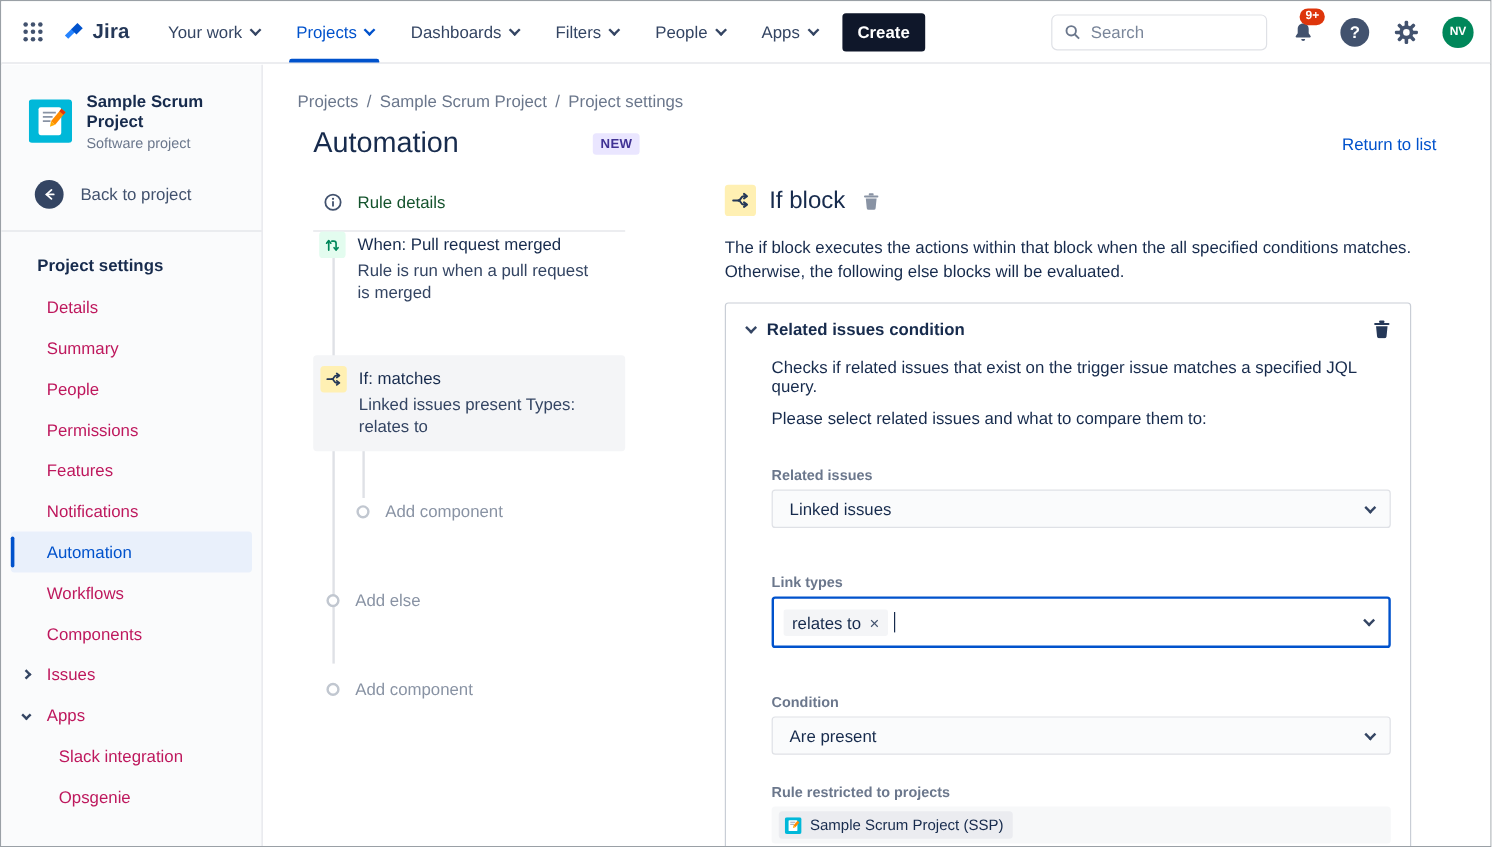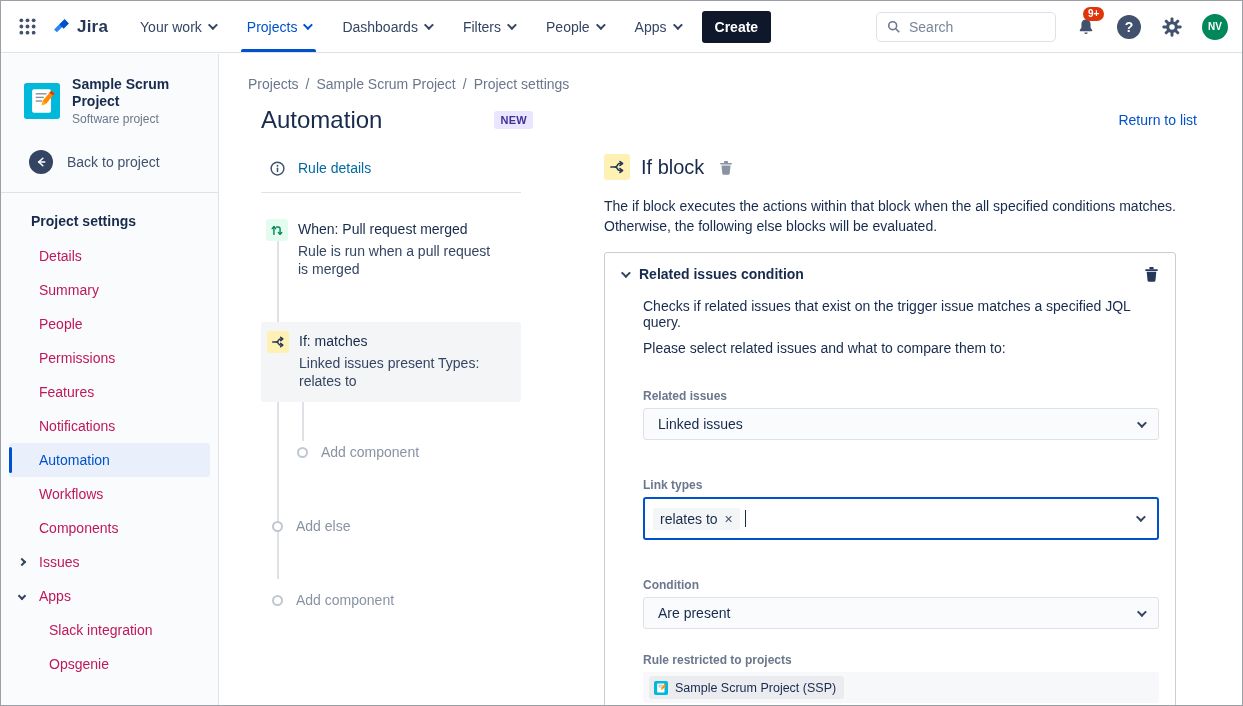--- a/index.html
+++ b/index.html
@@ -54,22 +54,22 @@
   .title-row { display:flex; align-items:center; margin:14px 0 0 13px; }
   .page-title { font-size:24px; font-weight:500; color:#172b4d; }
   .new-badge { margin-left:112px; background:#eae6ff; color:#403294; font-size:11px; font-weight:700; padding:3px 6px; border-radius:3px; letter-spacing:.3px; }
   .return-link { margin-left:auto; font-size:14px; color:#0052cc; text-decoration:none; cursor:pointer; }
 
   .content-row { display:flex; margin:20px 0 0 13px; }
 
   
   .chain-col { width:260px; flex:none; }
   .rule-details { display:flex; align-items:center; gap:13px; padding:6px 0 16px 9px; border-bottom:1px solid #dfe1e6; cursor:pointer; }
-  .rule-details-label { font-size:14px; color:#0369a1; }
-  .chain-list { position:relative; margin-top:26px; }
+  .rule-details-label { font-size:14px; color:#14532d; }
+  .chain-list { position:relative; }
   .vline-main { position:absolute; left:16px; top:12px; height:348px; width:2px; background:#dfe1e6; }
   .vline-nested { position:absolute; left:41px; top:160px; height:62px; width:2px; background:#dfe1e6; }
   .chain-item { position:relative; display:flex; gap:10px; cursor:pointer; }
   .chain-icon { flex:none; width:22px; height:22px; border-radius:3px; display:flex; align-items:center; justify-content:center; margin-left:5px; }
   .chain-icon.green { background:#e3fcef; }
   .chain-icon.yellow { background:#fff0b3; }
   .chain-title { font-size:14px; color:#172b4d; line-height:20px; }
   .chain-desc { font-size:14px; color:#344563; line-height:18px; margin-top:3px; max-width:205px; }
   .when-item { margin-bottom:0; }
   .if-item { background:#f4f5f7; border-radius:3px; padding:9px 10px 12px 1px; margin-top:44px; width:260px; }

